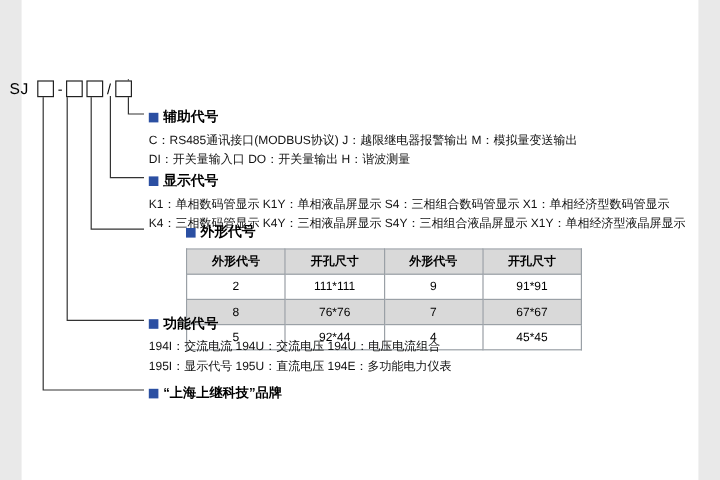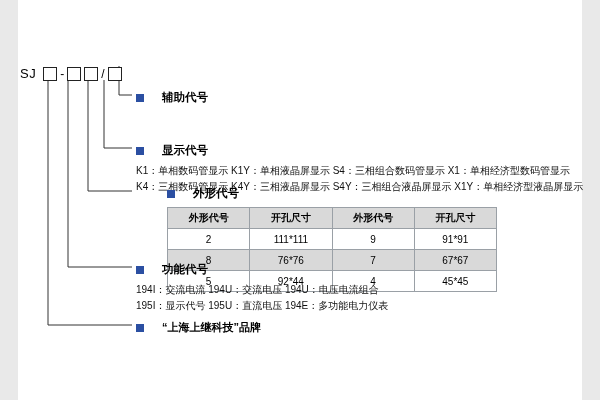--- a/index.html
+++ b/index.html
@@ -8,35 +8,35 @@
     background:#ffffff;
     font-family:"Liberation Sans","DejaVu Sans",sans-serif;
     color:#000;
     overflow:hidden;
     position:relative;
   }
   .side{position:absolute;top:0;width:18px;height:400px;background:#e9e9e9;}
   .side.left{left:0;}
   .side.right{right:0;}
 
-  .stage{position:absolute;left:14px;top:0;width:484px;height:400px;}
+  .stage{position:absolute;left:2px;top:0;width:484px;height:400px;}
 
   
   .code-row{position:absolute;left:6px;top:66px;display:flex;align-items:center;gap:3px;}
   .code-row .sj{font-size:13px;letter-spacing:.5px;margin-right:4px;}
   .code-row .box{width:12px;height:12px;border:1px solid #222;background:#fff;}
   .code-row .dash{font-size:12px;line-height:1;}
   .code-row .slash{font-size:12px;line-height:1;}
 
   
   svg.leaders{position:absolute;left:0;top:0;width:564px;height:400px;}
 
   
   .sec{position:absolute;}
-  .sec-title{display:flex;align-items:center;gap:18px;font-size:11.5px;font-weight:bold;}
+  .sec-title{display:flex;align-items:center;gap:4px;font-size:11.5px;font-weight:bold;}
   .sq{width:8px;height:8px;background:#2b4fa2;display:inline-block;}
   .sec-body{font-size:10px;line-height:1.55;margin-top:5px;color:#111;}
   .sec-body .ln{white-space:nowrap;}
 
   .s-aux{left:122px;top:90px;}
   .s-disp{left:122px;top:143px;}
   .s-shape{left:122px;top:186px;margin-left:31px;}
   .s-func{left:122px;top:262px;}
   .s-brand{left:122px;top:320px;}
 
@@ -90,20 +90,24 @@
     <span class="box"></span>
     <span class="box"></span>
     <span class="slash">/</span>
     <span class="box"></span>
   </div>
 
   <div class="sec s-aux">
     <div class="sec-title">
       <span class="sq"></span>
       <span>辅助代号</span>
+    </div>
+    <div class="sec-body">
+      <div class="ln">C：RS485通讯接口(MODBUS协议)   J：越限继电器报警输出        M：模拟量变送输出</div>
+      <div class="ln">DI：开关量输入口                              DO：开关量输出                    H：谐波测量</div>
     </div>
   </div>
 
   <div class="sec s-disp">
     <div class="sec-title">
       <span class="sq"></span>
       <span>显示代号</span>
     </div>
     <div class="sec-body">
       <div class="ln">K1：单相数码管显示    K1Y：单相液晶屏显示    S4：三相组合数码管显示    X1：单相经济型数码管显示</div>

